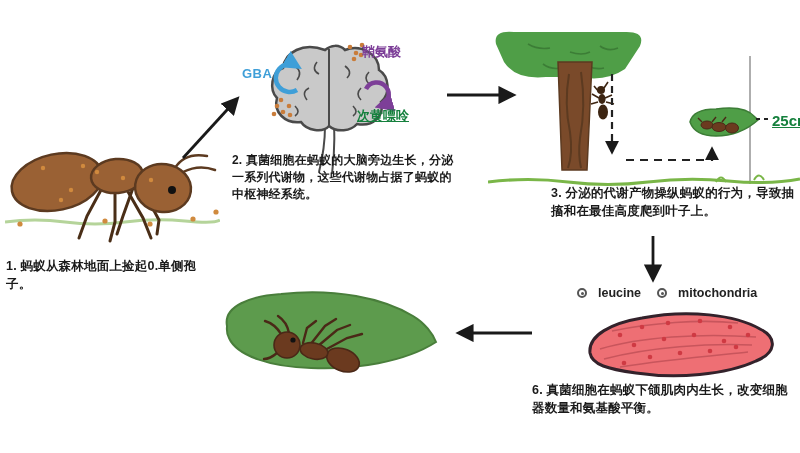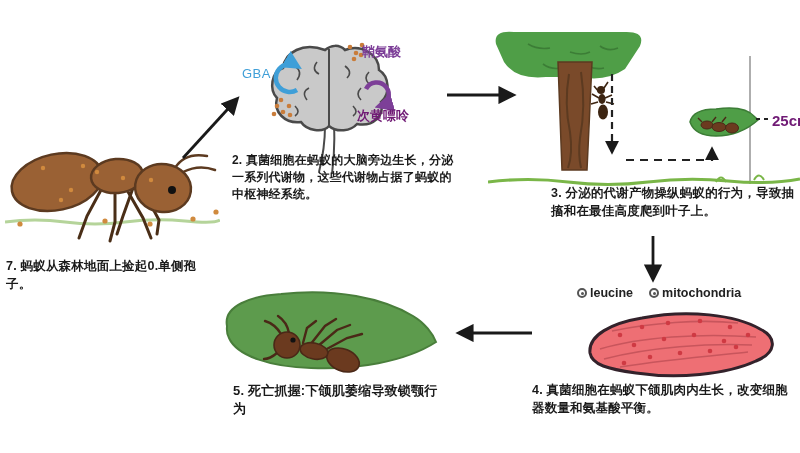--- a/index.html
+++ b/index.html
@@ -5,25 +5,25 @@
   html,body{margin:0;padding:0;background:#fff;}
   #canvas{
     position:relative;width:800px;height:453px;background:#ffffff;overflow:hidden;
     font-family:"Liberation Sans","DejaVu Sans",sans-serif;color:#1a1a1a;
   }
   .abs{position:absolute;}
   .caption{
     font-size:12.5px;font-weight:700;line-height:1.42;color:#1a1a1a;
     letter-spacing:0.2px;
   }
-  .small-label{font-size:12px;font-weight:700;color:#701a75;}
-  .gba-label{font-size:13px;font-weight:400;color:#3f9fd8;letter-spacing:0.5px;}
+  .small-label{font-size:12px;font-weight:700;color:#15803d;text-decoration:underline;}
+  .gba-label{font-size:13px;font-weight:700;color:#3f9fd8;letter-spacing:0.5px;}
   .sph-label{font-size:13px;font-weight:700;color:#7d3f98;}
   .legend{display:flex;gap:16px;align-items:center;}
-  .legend-item{display:flex;align-items:center;gap:3px;}
+  .legend-item{display:flex;align-items:center;gap:11px;}
   .legend-dot{
     width:10px;height:10px;border:2px solid #555;border-radius:50%;
     display:inline-flex;align-items:center;justify-content:center;box-sizing:border-box;
   }
   .legend-dot::after{content:"";width:3px;height:3px;border-radius:50%;background:#555;}
   .legend-label{font-size:12.5px;font-weight:700;color:#222;}
   svg{display:block;}
 </style>
 </head>
 <body>
@@ -77,21 +77,21 @@
     <g fill="#d08a3e">
       <circle cx="38" cy="30" r="2.2"></circle>
         <circle cx="66" cy="52" r="2.2"></circle>
         <circle cx="92" cy="34" r="2.2"></circle>
       <circle cx="118" cy="40" r="2.2"></circle>
         <circle cx="146" cy="42" r="2.2"></circle>
         <circle cx="56" cy="62" r="2.2"></circle>
       <circle cx="78" cy="28" r="2.2"></circle>
     </g>
   </svg>
-  <div class="abs caption" style="left:6px;top:258px;width:192px">7. 蚂蚁从森林地面上捡起0.单侧孢子。</div>
+  <div class="abs caption" style="left:6px;top:258px;width:192px">1. 蚂蚁从森林地面上捡起0.单侧孢子。</div>
 
   <svg class="abs" style="left:176px;top:88px" width="74" height="78" viewBox="0 0 74 78">
     <line x1="7" y1="70" x2="61" y2="11" stroke="#1a1a1a" stroke-width="2.8" marker-end="url(#ah)"></line>
   </svg>
 
   <svg class="abs" style="left:233px;top:32px" width="200" height="142" viewBox="0 0 200 142">
 
     <path d="M92 94 C92 112 90 124 86 140" stroke="#4a4a4a" stroke-width="2" fill="none"></path>
     <path d="M101 94 C102 112 101 126 99 142" stroke="#4a4a4a" stroke-width="2" fill="none"></path>
 
@@ -217,21 +217,21 @@
         <circle cx="86" cy="34" r="2.3"></circle>
         <circle cx="116" cy="30" r="2.3"></circle>
       <circle cx="146" cy="36" r="2.3"></circle>
         <circle cx="72" cy="52" r="2.3"></circle>
         <circle cx="102" cy="48" r="2.3"></circle>
       <circle cx="132" cy="46" r="2.3"></circle>
         <circle cx="158" cy="42" r="2.3"></circle>
         <circle cx="46" cy="58" r="2.3"></circle>
     </g>
   </svg>
-  <div class="abs caption" style="left:532px;top:382px;width:268px">4. 真菌细胞在蚂蚁下颌肌肉内生长，改变细胞器数量和氨基酸平衡。</div>
+  <div class="abs caption" style="left:532px;top:382px;width:268px">6. 真菌细胞在蚂蚁下颌肌肉内生长，改变细胞器数量和氨基酸平衡。</div>
 
   <svg class="abs" style="left:448px;top:324px" width="88" height="18" viewBox="0 0 88 18">
     <line x1="84" y1="9" x2="11" y2="9" stroke="#1a1a1a" stroke-width="2.8" marker-end="url(#ah)"></line>
   </svg>
 
   <svg class="abs" style="left:215px;top:288px" width="225" height="95" viewBox="0 0 225 95">
 
     <path d="M12 38 C8 18 36 8 66 6 C120 0 168 10 198 28 C210 35 218 46 221 54 C190 74 140 82 96 80 C56 79 22 68 14 50 C11 45 12 40 12 38 Z" fill="#5d9b4d" stroke="#497e3b" stroke-width="2"></path>
 
     <g>
@@ -245,15 +245,14 @@
         <path d="M62 65 Q55 71 49 71"></path>
       </g>
       <g fill="#6b3a1f" stroke="#4a2817" stroke-width="1.6">
         <ellipse cx="128" cy="72" rx="17" ry="11" transform="rotate(22 128 72)"></ellipse>
         <ellipse cx="99" cy="63" rx="14" ry="8" transform="rotate(12 99 63)"></ellipse>
         <circle cx="72" cy="57" r="13"></circle>
       </g>
       <circle cx="78" cy="52" r="2.6" fill="#111"></circle>
     </g>
   </svg>
-  <div class="abs caption" style="left:233px;top:382px;width:212px;font-size:13px">5. 死亡抓握:下颌肌萎缩导致锁颚行为</div>
 
 </div>
 
 </body></html>

